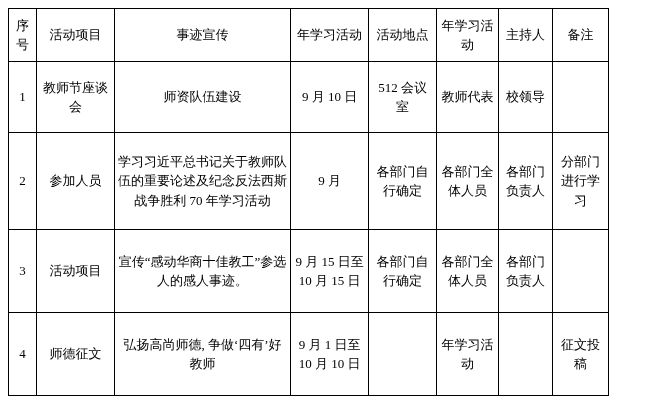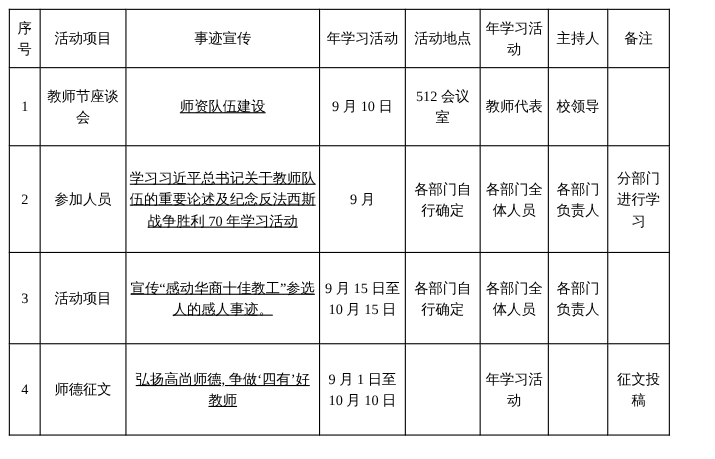--- a/index.html
+++ b/index.html
@@ -45,21 +45,20 @@
   .col-note   { width: 56px; }
 
   .row-1 td { height: 62px; }
   .row-2 td { height: 88px; }
   .row-3 td { height: 74px; }
   .row-4 td { height: 74px; }
 
   td.theme-cell {
     padding-left: 6px;
     padding-right: 6px;
-    text-decoration: underline;
   }
 </style>
 </head>
 <body>
 
 <table id="activity-table">
   <colgroup>
     <col class="col-index">
     <col class="col-item">
     <col class="col-theme">

